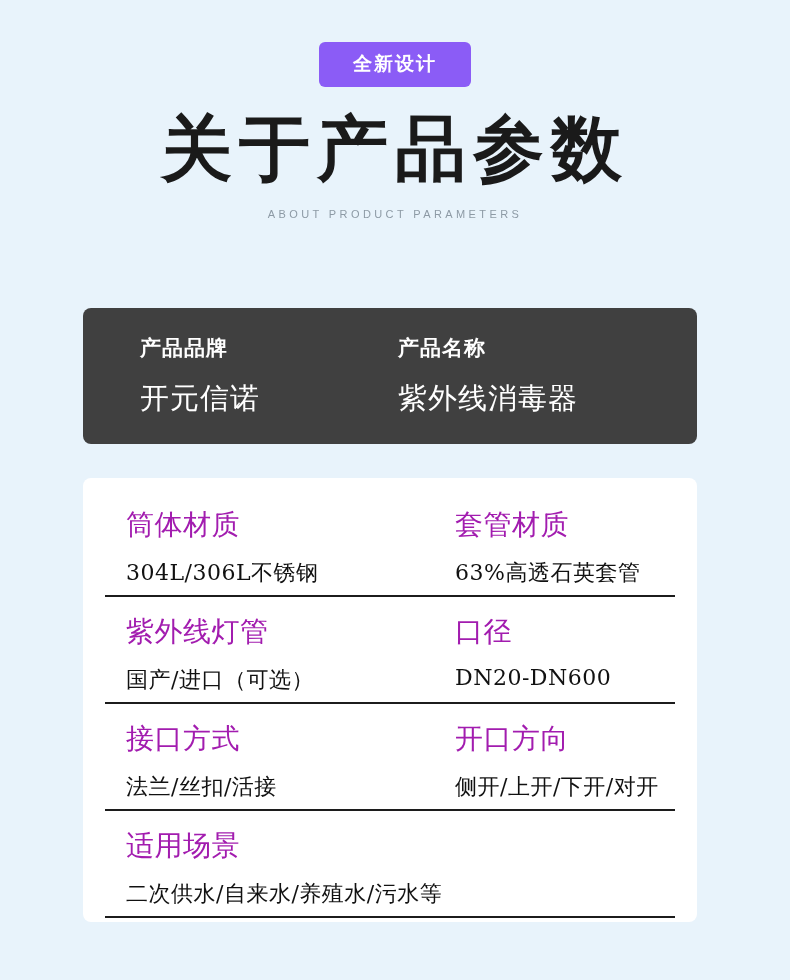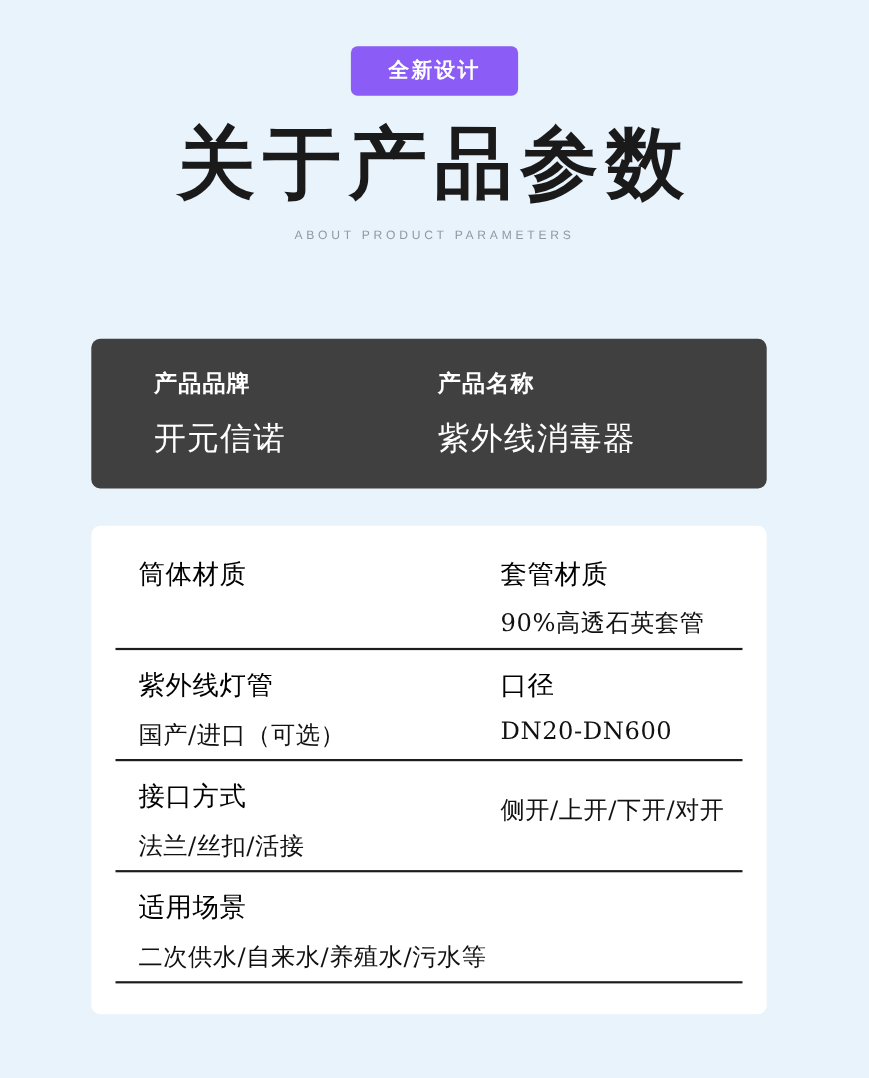--- a/index.html
+++ b/index.html
@@ -110,22 +110,22 @@
   .spec-row:last-child {
     margin-bottom: 16px;
   }
   .spec-col {
     box-sizing: border-box;
   }
   .spec-col.a { width: 330px; padding-left: 21px; }
   .spec-col.b { width: 240px; padding-left: 8px; margin-left: 28px; }
   .spec-col.full { width: 570px; padding-left: 21px; }
   .spec-label {
-    font-size: 24px;
-    color: #000000;
+    font-size: 28px;
+    color: #a21caf;
     font-family: Liberation Serif, serif;
     letter-spacing: 0.5px;
   }
   .spec-value {
     font-size: 22px;
     color: #111111;
     margin-top: 14px;
     font-family: "DejaVu Serif", serif;
     letter-spacing: 0.5px;
     white-space: nowrap;
@@ -153,44 +153,46 @@
         <div class="blue-value">紫外线消毒器</div>
       </div>
     </div>
   </div>
 
   <div class="spec-panel">
 
     <div class="spec-row">
       <div class="spec-col a">
         <div class="spec-label">筒体材质</div>
+        <div class="spec-value">304L/306L不锈钢</div>
       </div>
       <div class="spec-col b">
         <div class="spec-label">套管材质</div>
-        <div class="spec-value">90%高透石英套管</div>
+        <div class="spec-value">63%高透石英套管</div>
       </div>
     </div>
 
     <div class="spec-row">
       <div class="spec-col a">
         <div class="spec-label">紫外线灯管</div>
         <div class="spec-value">国产/进口（可选）</div>
       </div>
       <div class="spec-col b">
         <div class="spec-label">口径</div>
         <div class="spec-value">DN20-DN600</div>
       </div>
     </div>
 
     <div class="spec-row">
       <div class="spec-col a">
         <div class="spec-label">接口方式</div>
         <div class="spec-value">法兰/丝扣/活接</div>
       </div>
       <div class="spec-col b">
+        <div class="spec-label">开口方向</div>
         <div class="spec-value">侧开/上开/下开/对开</div>
       </div>
     </div>
 
     <div class="spec-row">
       <div class="spec-col full">
         <div class="spec-label">适用场景</div>
         <div class="spec-value">二次供水/自来水/养殖水/污水等</div>
       </div>
     </div>

